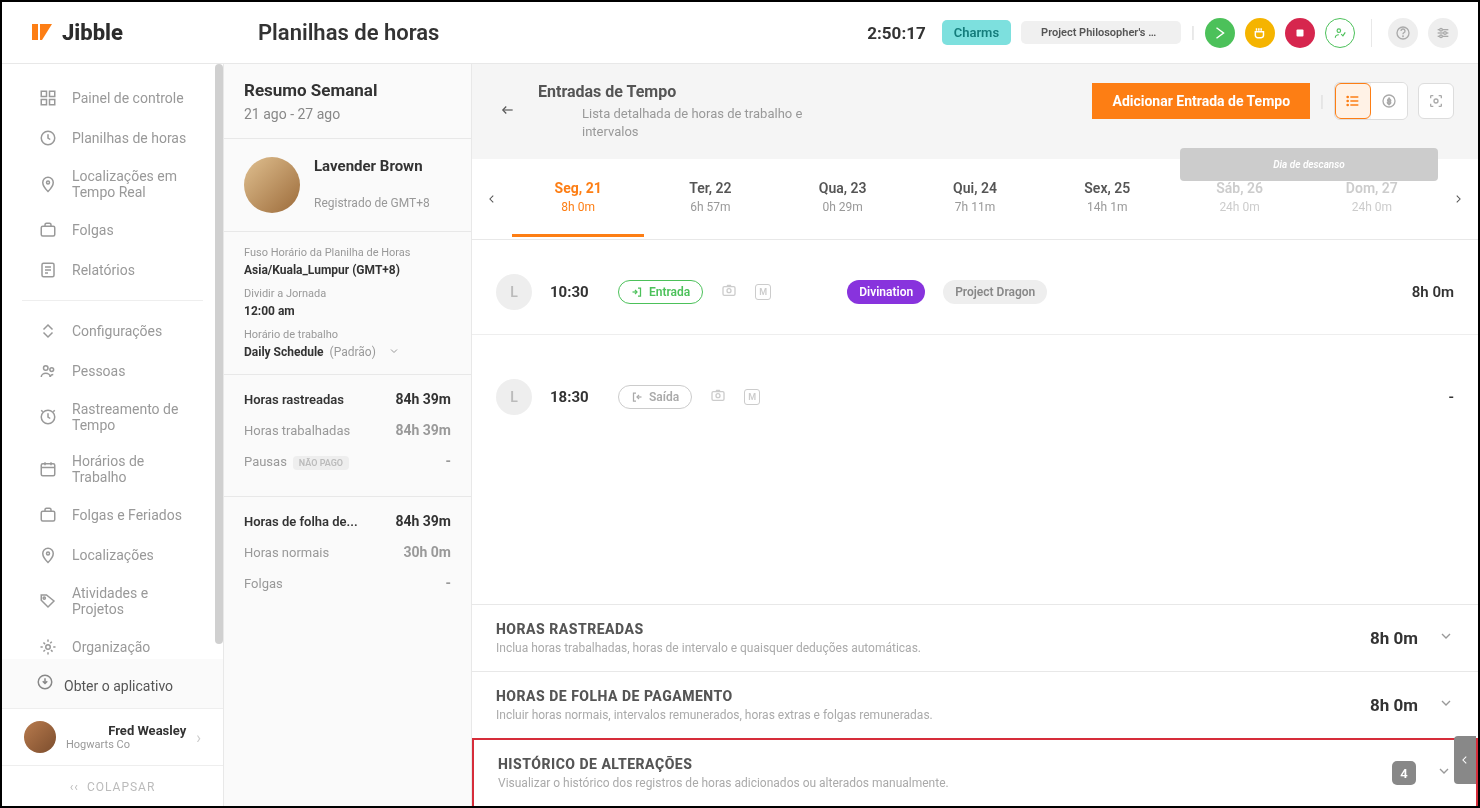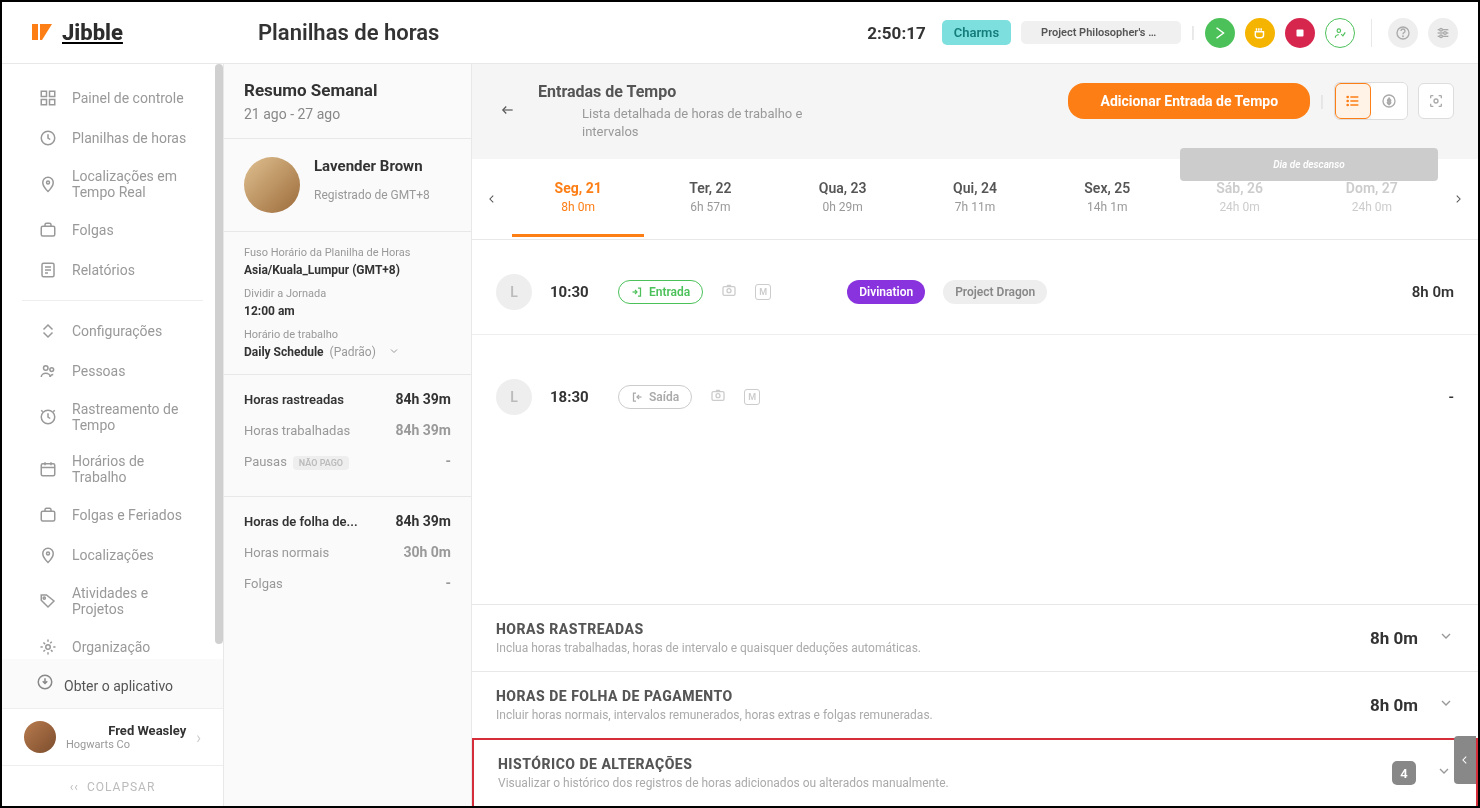--- a/index.html
+++ b/index.html
@@ -1,18 +1,18 @@
 <!DOCTYPE html>
 <html><head>
 <meta charset="utf-8">
 <style>
 * { margin: 0; padding: 0; box-sizing: border-box; font-family: -apple-system, BlinkMacSystemFont, "Segoe UI", Roboto, sans-serif; }
 body { background: #fff; width: 1480px; height: 808px; overflow: hidden; border: 2px solid #000; position: relative; }
 .header { display: flex; align-items: center; height: 62px; border-bottom: 1px solid #e8e8e8; padding: 0 20px 0 0; }
-.logo-area { width: 232px; display: flex; align-items: flex-start; padding-left: 28px; text-decoration: underline; }
+.logo-area { width: 232px; display: flex; align-items: flex-start; padding-left: 28px; }
 .logo-icon { width: 24px; height: 24px; margin-right: 8px; }
 .logo-text { font-size: 22px; font-weight: 800; color: #2c2c2c; }
 .page-title { font-size: 22px; font-weight: 600; color: #333; margin-left: 24px; }
 .header-right { margin-left: auto; display: flex; align-items: center; gap: 10px; }
 .timer { font-size: 17px; font-weight: 700; color: #333; margin-right: 6px; }
 .badge-charms { background: #7de0de; color: #147c7b; font-size: 13px; font-weight: 600; padding: 5px 12px; border-radius: 5px; }
 .badge-project { background: #f0f0f0; color: #555; font-size: 11px; font-weight: 600; padding: 5px 20px; border-radius: 5px; max-width: 160px; overflow: hidden; white-space: nowrap; text-overflow: ellipsis; }
 .circ-btn { width: 30px; height: 30px; border-radius: 50%; display: flex; align-items: center; justify-content: center; color: #fff; cursor: pointer; }
 .circ-green { background: #4cc15a; }
 .circ-yellow { background: #f5b400; }
@@ -35,21 +35,21 @@
 .user-name { font-size: 13px; font-weight: 700; color: #333; text-align: right; }
 .user-sub { font-size: 11px; color: #999; }
 .collapse-row { display: flex; align-items: center; justify-content: center; gap: 8px; padding: 14px; color: #bbb; font-size: 12px; letter-spacing: 1px; cursor: pointer; border-top: 1px solid #eee; }
 
 .summary-panel { width: 248px; border-right: 1px solid #e8e8e8; background: #fafafa; overflow-y: auto; }
 .summary-head { padding: 16px 20px; border-bottom: 1px solid #e8e8e8; }
 .summary-title { font-size: 17px; font-weight: 700; color: #333; margin-bottom: 6px; }
 .summary-range { font-size: 14px; color: #888; }
 .person-block { display: flex; gap: 14px; padding: 18px 20px; border-bottom: 1px solid #e8e8e8; }
 .person-avatar { width: 56px; height: 56px; border-radius: 50%; background: linear-gradient(135deg,#e0c090,#9c6b3a); flex-shrink: 0; }
-.person-name { font-size: 15px; font-weight: 700; color: #333; margin-bottom: 12px; }
+.person-name { font-size: 15px; font-weight: 700; color: #333; margin-bottom: 20px; }
 .person-sub { font-size: 12px; color: #999; line-height: 1.4; }
 .tz-block { padding: 14px 20px; border-bottom: 1px solid #e8e8e8; }
 .tz-label { font-size: 11px; color: #999; margin-bottom: 4px; }
 .tz-value { font-size: 12px; font-weight: 700; color: #333; margin-bottom: 10px; }
 .sched-row { display: flex; align-items: flex-start; gap: 6px; font-size: 12px; }
 .sched-bold { font-weight: 700; color: #333; }
 .sched-light { color: #999; }
 .stat-block { padding: 14px 20px; border-bottom: 1px solid #e8e8e8; }
 .stat-row { display: flex; justify-content: space-between; align-items: center; margin-bottom: 12px; }
 .stat-label { font-size: 13px; color: #333; font-weight: 600; }
@@ -57,21 +57,21 @@
 .stat-value { font-size: 14px; font-weight: 700; color: #333; }
 .stat-value-light { color: #999; }
 .unpaid-badge { background: #eee; color: #bbb; font-size: 9px; font-weight: 600; padding: 2px 6px; border-radius: 4px; margin-left: 6px; }
 
 .main-panel { flex: 1; background: #f5f5f5; display: flex; flex-direction: column; overflow: hidden; }
 .main-head { display: flex; align-items: flex-start; padding: 18px 24px; background: #f5f5f5; }
 .back-btn { width: 24px; height: 24px; display: flex; align-items: center; justify-content: center; color: #555; cursor: pointer; margin-right: 18px; margin-top: 16px; }
 .main-head-text h2 { font-size: 16px; font-weight: 700; color: #555; margin-bottom: 4px; }
 .main-head-text p { font-size: 13px; color: #999; max-width: 260px; line-height: 1.4; margin-left: 44px; }
 .main-head-right { margin-left: auto; display: flex; align-items: center; gap: 10px; }
-.add-entry-btn { background: #fd7e14; color: #fff; font-size: 14px; font-weight: 700; padding: 10px 32px; border-radius: 16px; cursor: pointer; border: none; }
+.add-entry-btn { background: #fd7e14; color: #fff; font-size: 14px; font-weight: 700; padding: 10px 20px; border-radius: 0; cursor: pointer; border: none; }
 .view-seg { display: flex; border: 1px solid #ddd; border-radius: 6px; overflow: hidden; }
 .view-seg-btn { width: 36px; height: 36px; display: flex; align-items: center; justify-content: center; color: #aaa; cursor: pointer; background: #fff; }
 .view-seg-btn.active { background: #fff2e6; color: #fd7e14; border: 1px solid #fd7e14; border-radius: 6px; }
 .target-btn { width: 36px; height: 36px; border: 1px solid #ddd; border-radius: 6px; display: flex; align-items: center; justify-content: center; color: #aaa; cursor: pointer; background: #fff; }
 
 .day-tabs-wrap { display: flex; align-items: center; background: #fff; border-bottom: 1px solid #e8e8e8; position: relative; }
 .day-nav { width: 40px; height: 80px; display: flex; align-items: center; justify-content: center; color: #555; cursor: pointer; }
 .day-tabs { flex: 1; display: flex; }
 .day-tab { flex: 1; text-align: center; padding: 18px 0 20px; cursor: pointer; position: relative; }
 .day-tab.active { border-bottom: 3px solid #fd7e14; }

